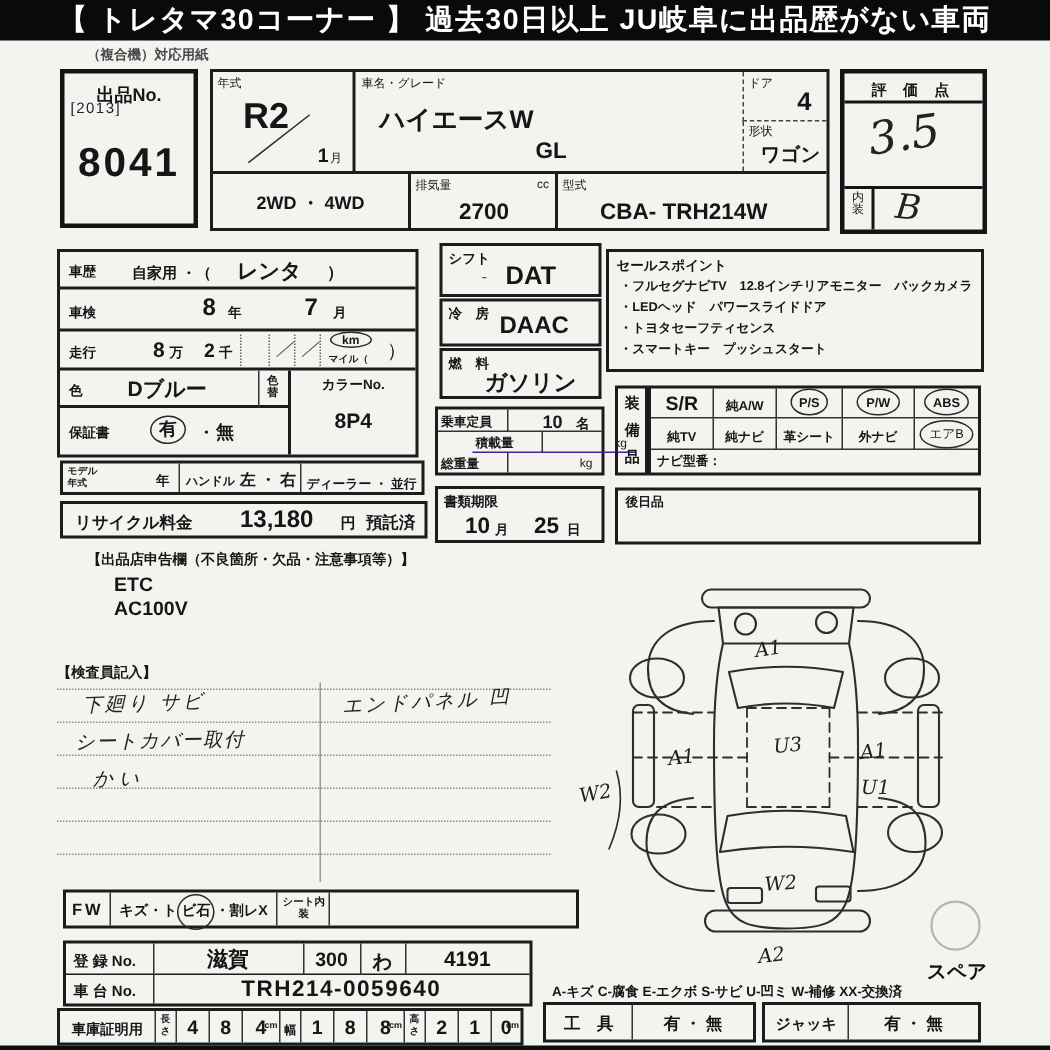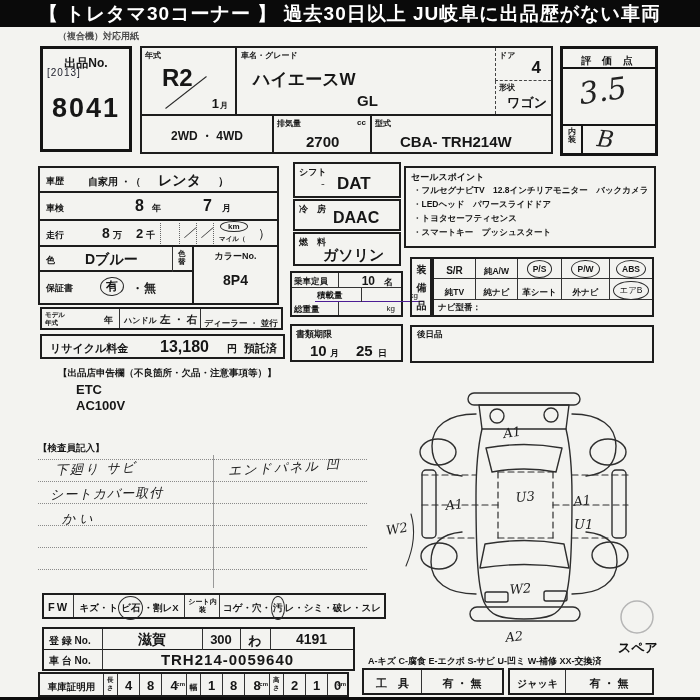--- a/index.html
+++ b/index.html
@@ -2,21 +2,21 @@
 <html><head>
 <meta charset="utf-8">
 <style>
   html,body{margin:0;padding:0;}
   body{width:700px;height:700px;background:#e9e9e6;font-family:"Liberation Sans","DejaVu Sans",sans-serif;color:#161616;}
   #sheet{position:relative;width:700px;height:700px;background:#f3f3f0;overflow:hidden;}
   .a{position:absolute;}
   .bx{position:absolute;border:2px solid #1c1c1c;box-sizing:border-box;}
   .bx3{position:absolute;border:3px solid #141414;box-sizing:border-box;}
   .cell{position:absolute;box-sizing:border-box;}
-  .lbl{font-size:8px;font-weight:bold;}
+  .lbl{font-size:8px;font-weight:normal;}
   .lbl9{font-size:9px;font-weight:bold;}
   .b{font-weight:bold;}
   .ctr{text-align:center;}
   .stack{word-break:break-all;line-height:1.05;}
   .hand{font-family:"DejaVu Serif","Liberation Serif",serif;font-style:italic;color:#222;}
   .oval{display:inline-block;border:1.5px solid #2a2a2a;border-radius:50%;padding:0 5px;}
   .dotline{position:absolute;border-bottom:1px dotted #8a8a8a;}
   .vdot{position:absolute;border-left:1px dotted #666;}
   .vsep{position:absolute;border-left:1px solid #333;}
   .slash{position:absolute;border-top:1.5px solid #2a2a2a;transform:rotate(-38deg);}
@@ -180,21 +180,21 @@
     <div class="a" style="left:7px;top:17px;width:242px;font-size:8.5px;font-weight:bold;white-space:nowrap;">・フルセグナビTV　12.8インチリアモニター　バックカメラ</div>
     <div class="a" style="left:7px;top:31px;width:242px;font-size:8.5px;font-weight:bold;">・LEDヘッド　パワースライドドア</div>
     <div class="a" style="left:7px;top:45px;width:242px;font-size:8.5px;font-weight:bold;">・トヨタセーフティセンス</div>
     <div class="a" style="left:7px;top:59px;width:242px;font-size:8.5px;font-weight:bold;">・スマートキー　プッシュスタート</div>
   </div>
 
   <div class="bx" style="left:410px;top:257px;width:22px;height:60px;">
     <span class="a stack ctr" style="left:4px;top:2px;width:11px;font-size:10px;font-weight:bold;line-height:18px;">装備品</span>
   </div>
   <div class="bx" style="left:432px;top:257px;width:222px;height:60px;">
-    <div class="cell ctr" style="left:0;top:0;width:42px;height:20px;border-right:1px solid #333;border-bottom:1px solid #333;line-height:20px;"><span style="font-size:10px;font-weight:bold;">S/R</span></div>
+    <div class="cell ctr" style="left:0;top:0;width:42px;height:20px;border-right:1px solid #333;border-bottom:1px solid #333;line-height:20px;"><span style="font-size:13px;font-weight:bold;">S/R</span></div>
     <div class="cell ctr" style="left:42px;top:0;width:42px;height:20px;border-right:1px solid #333;border-bottom:1px solid #333;line-height:20px;"><span style="font-size:8.5px;font-weight:bold;">純A/W</span></div>
     <div class="cell ctr" style="left:84px;top:0;width:44px;height:20px;border-right:1px solid #333;border-bottom:1px solid #333;line-height:16px;"><span class="oval" style="font-size:8.5px;font-weight:bold;">P/S</span></div>
     <div class="cell ctr" style="left:128px;top:0;width:48px;height:20px;border-right:1px solid #333;border-bottom:1px solid #333;line-height:16px;"><span class="oval" style="font-size:8.5px;font-weight:bold;">P/W</span></div>
     <div class="cell ctr" style="left:176px;top:0;width:42px;height:20px;border-bottom:1px solid #333;line-height:16px;"><span class="oval" style="font-size:8.5px;font-weight:bold;">ABS</span></div>
     <div class="cell ctr" style="left:0;top:20px;width:42px;height:21px;border-right:1px solid #333;border-bottom:1px solid #333;line-height:21px;"><span style="font-size:8.5px;font-weight:bold;">純TV</span></div>
     <div class="cell ctr" style="left:42px;top:20px;width:42px;height:21px;border-right:1px solid #333;border-bottom:1px solid #333;line-height:21px;"><span style="font-size:8.5px;font-weight:bold;">純ナビ</span></div>
     <div class="cell ctr" style="left:84px;top:20px;width:44px;height:21px;border-right:1px solid #333;border-bottom:1px solid #333;line-height:21px;"><span style="font-size:8.5px;font-weight:bold;">革シート</span></div>
     <div class="cell ctr" style="left:128px;top:20px;width:48px;height:21px;border-right:1px solid #333;border-bottom:1px solid #333;line-height:21px;"><span style="font-size:8.5px;font-weight:bold;">外ナビ</span></div>
     <div class="cell ctr" style="left:176px;top:20px;width:42px;height:21px;border-bottom:1px solid #333;line-height:17px;"><span class="oval" style="font-size:8.5px;font-weight:normal;">エアB</span></div>
     <div class="cell" style="left:0;top:41px;width:218px;height:15px;">
@@ -297,23 +297,20 @@
   <div class="bx" style="left:42px;top:593px;width:344px;height:26px;">
     <div class="cell ctr" style="left:0;top:0;width:30px;height:100%;border-right:1px solid #333;line-height:22px;">
       <span style="font-size:11px;font-weight:bold;letter-spacing:2px;">FW</span>
     </div>
     <div class="cell" style="left:30px;top:0;width:110px;height:100%;line-height:22px;text-align:center;">
       <span style="font-size:9.5px;font-weight:bold;">キズ・ト</span><span class="oval" style="font-size:9.5px;font-weight:bold;padding:0 2px;">ビ石</span><span style="font-size:9.5px;font-weight:bold;">・割レX</span>
     </div>
     <div class="cell" style="left:140px;top:0;width:36px;height:100%;border-left:1px solid #333;border-right:1px solid #333;">
       <span class="a stack ctr" style="left:2px;top:3px;width:31px;font-size:7px;font-weight:bold;line-height:8px;">シート内装</span>
     </div>
-    <div class="cell" style="left:176px;top:0;width:164px;height:100%;line-height:22px;text-align:center;">
-      <span style="font-size:9.5px;font-weight:bold;">コゲ・穴・</span><span class="oval" style="font-size:9.5px;font-weight:bold;padding:0 1px;">汚</span><span style="font-size:9.5px;font-weight:bold;">レ・シミ・破レ・スレ</span>
-    </div>
   </div>
 
   <div class="bx" style="left:42px;top:627px;width:313px;height:44px;">
     <div class="cell" style="left:0;top:0;width:309px;height:21px;border-bottom:1.5px solid #1c1c1c;">
       <span class="a lbl9" style="left:5px;top:5px;font-size:10px;">登 録 No.</span>
       <span class="vsep" style="left:58px;top:0;height:21px;"></span>
       <span class="a ctr b" style="left:58px;top:2px;width:100px;font-size:14px;">滋賀</span>
       <span class="vsep" style="left:158px;top:0;height:21px;"></span>
       <span class="a ctr b" style="left:158px;top:3px;width:38px;font-size:13px;">300</span>
       <span class="vsep" style="left:196px;top:0;height:21px;"></span>

